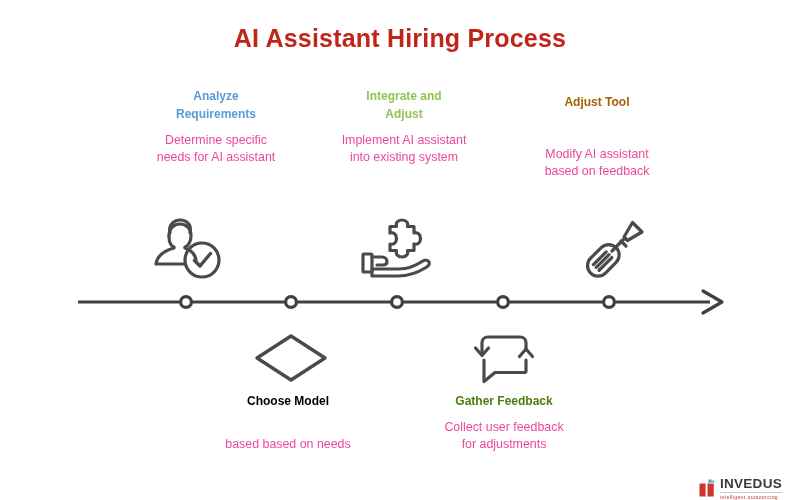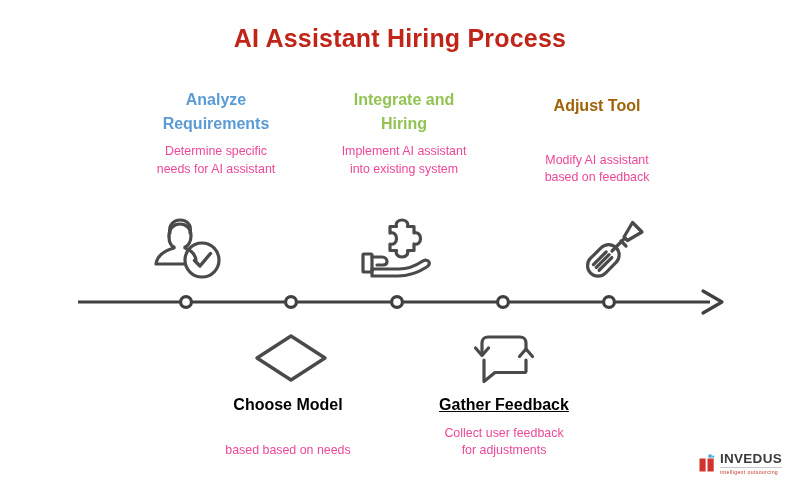--- a/index.html
+++ b/index.html
@@ -23,21 +23,21 @@
     color:#C0251A;
     font-family:"Liberation Sans", sans-serif;
   }
 
   
   .timeline{position:absolute;left:0;top:0;width:800px;height:500px;pointer-events:none;}
 
   
   .step{position:absolute;width:200px;text-align:center;}
   .step-head{
-    font-size:16px;
+    font-size:12px;
     font-weight:bold;
     line-height:1.48;
     margin:0;
   }
   .step-desc{
     font-size:12.4px;
     color:#ec4899;
     line-height:1.42;
     margin:8px 0 0 0;
     font-weight:normal;
@@ -49,21 +49,21 @@
   .icon-box{
     position:absolute;
     width:86px;height:72px;
     display:flex;align-items:center;justify-content:center;
   }
   .icon-box svg{display:block;}
 
   
   .logo{
     position:absolute;
-    right:14px;bottom:25px;
+    right:14px;bottom:0;
     display:flex;align-items:center;gap:4px;
   }
   .logo-mark{
     width:17px;height:19px;position:relative;flex:0 0 auto;
   }
   .logo-text{display:flex;flex-direction:column;line-height:1;}
   .logo-name{
     font-size:13.5px;font-weight:bold;color:#3b3b3b;letter-spacing:.3px;
     font-family:"Liberation Sans", sans-serif;
   }
@@ -127,21 +127,21 @@
     </div>
     <div class="step-desc">
       <br>
       <span>based based on needs</span>
     </div>
   </div>
 
   <div class="step up" style="left:304px;top:88px;text-align:center;">
     <div class="step-head" style="color:#92C353;">
       <span>Integrate and</span><br>
-      <span>Hiring</span>
+      <span>Adjust</span>
     </div>
     <div class="step-desc">
       <span>Implement AI assistant</span><br>
       <span>into existing system</span>
     </div>
   </div>
   <div class="icon-box" style="left:355px;top:212px;">
     <svg width="80" height="64" viewBox="0 0 80 64" fill="none" stroke="#4a4a4a" stroke-width="3.2" stroke-linecap="round" stroke-linejoin="round">
 
       <path d="M44 4 C48.5 4, 50.5 7, 49.5 10.5 L56 10.5 L56 17 C59.5 16, 62.5 18, 62.5 22.5 C62.5 27, 59.5 29, 56 28 L56 34.5 L49.5 34.5 C50.5 38, 48.5 41, 44 41 C39.5 41, 37.5 38, 38.5 34.5 L32 34.5 L32 28 C35.5 29, 38.5 27, 38.5 22.5 C38.5 18, 35.5 16, 32 17 L32 10.5 L38.5 10.5 C37.5 7, 39.5 4, 44 4 Z"></path>
@@ -157,21 +157,21 @@
     <svg width="74" height="60" viewBox="0 0 74 60" fill="none" stroke="#4a4a4a" stroke-width="3.2" stroke-linecap="round" stroke-linejoin="round">
 
       <path d="M14 26 L14 15 C14 11.5, 16.5 9, 20 9 L52 9 C55.5 9, 58 11.5, 58 15 L58 22"></path>
       <polyline points="7.5,20 14,27.5 20.5,20"></polyline>
 
       <path d="M58 32 L58 43 C58 44, 57.5 44.5, 56.5 44.5 L27 44.5 L16 53.5 L16 44.5 L16 32"></path>
       <polyline points="51.5,28.5 58,21 64.5,28.5"></polyline>
     </svg>
   </div>
   <div class="step down" style="left:404px;top:393px;">
-    <div class="step-head" style="color:#000000;text-decoration:underline;">
+    <div class="step-head" style="color:#4d7c0f;">
       <span>Gather Feedback</span>
     </div>
     <div class="step-desc">
       <span>Collect user feedback</span><br>
       <span>for adjustments</span>
     </div>
   </div>
 
   <div class="step up" style="left:497px;top:94px;">
     <div class="step-head" style="color:#a16207;">

